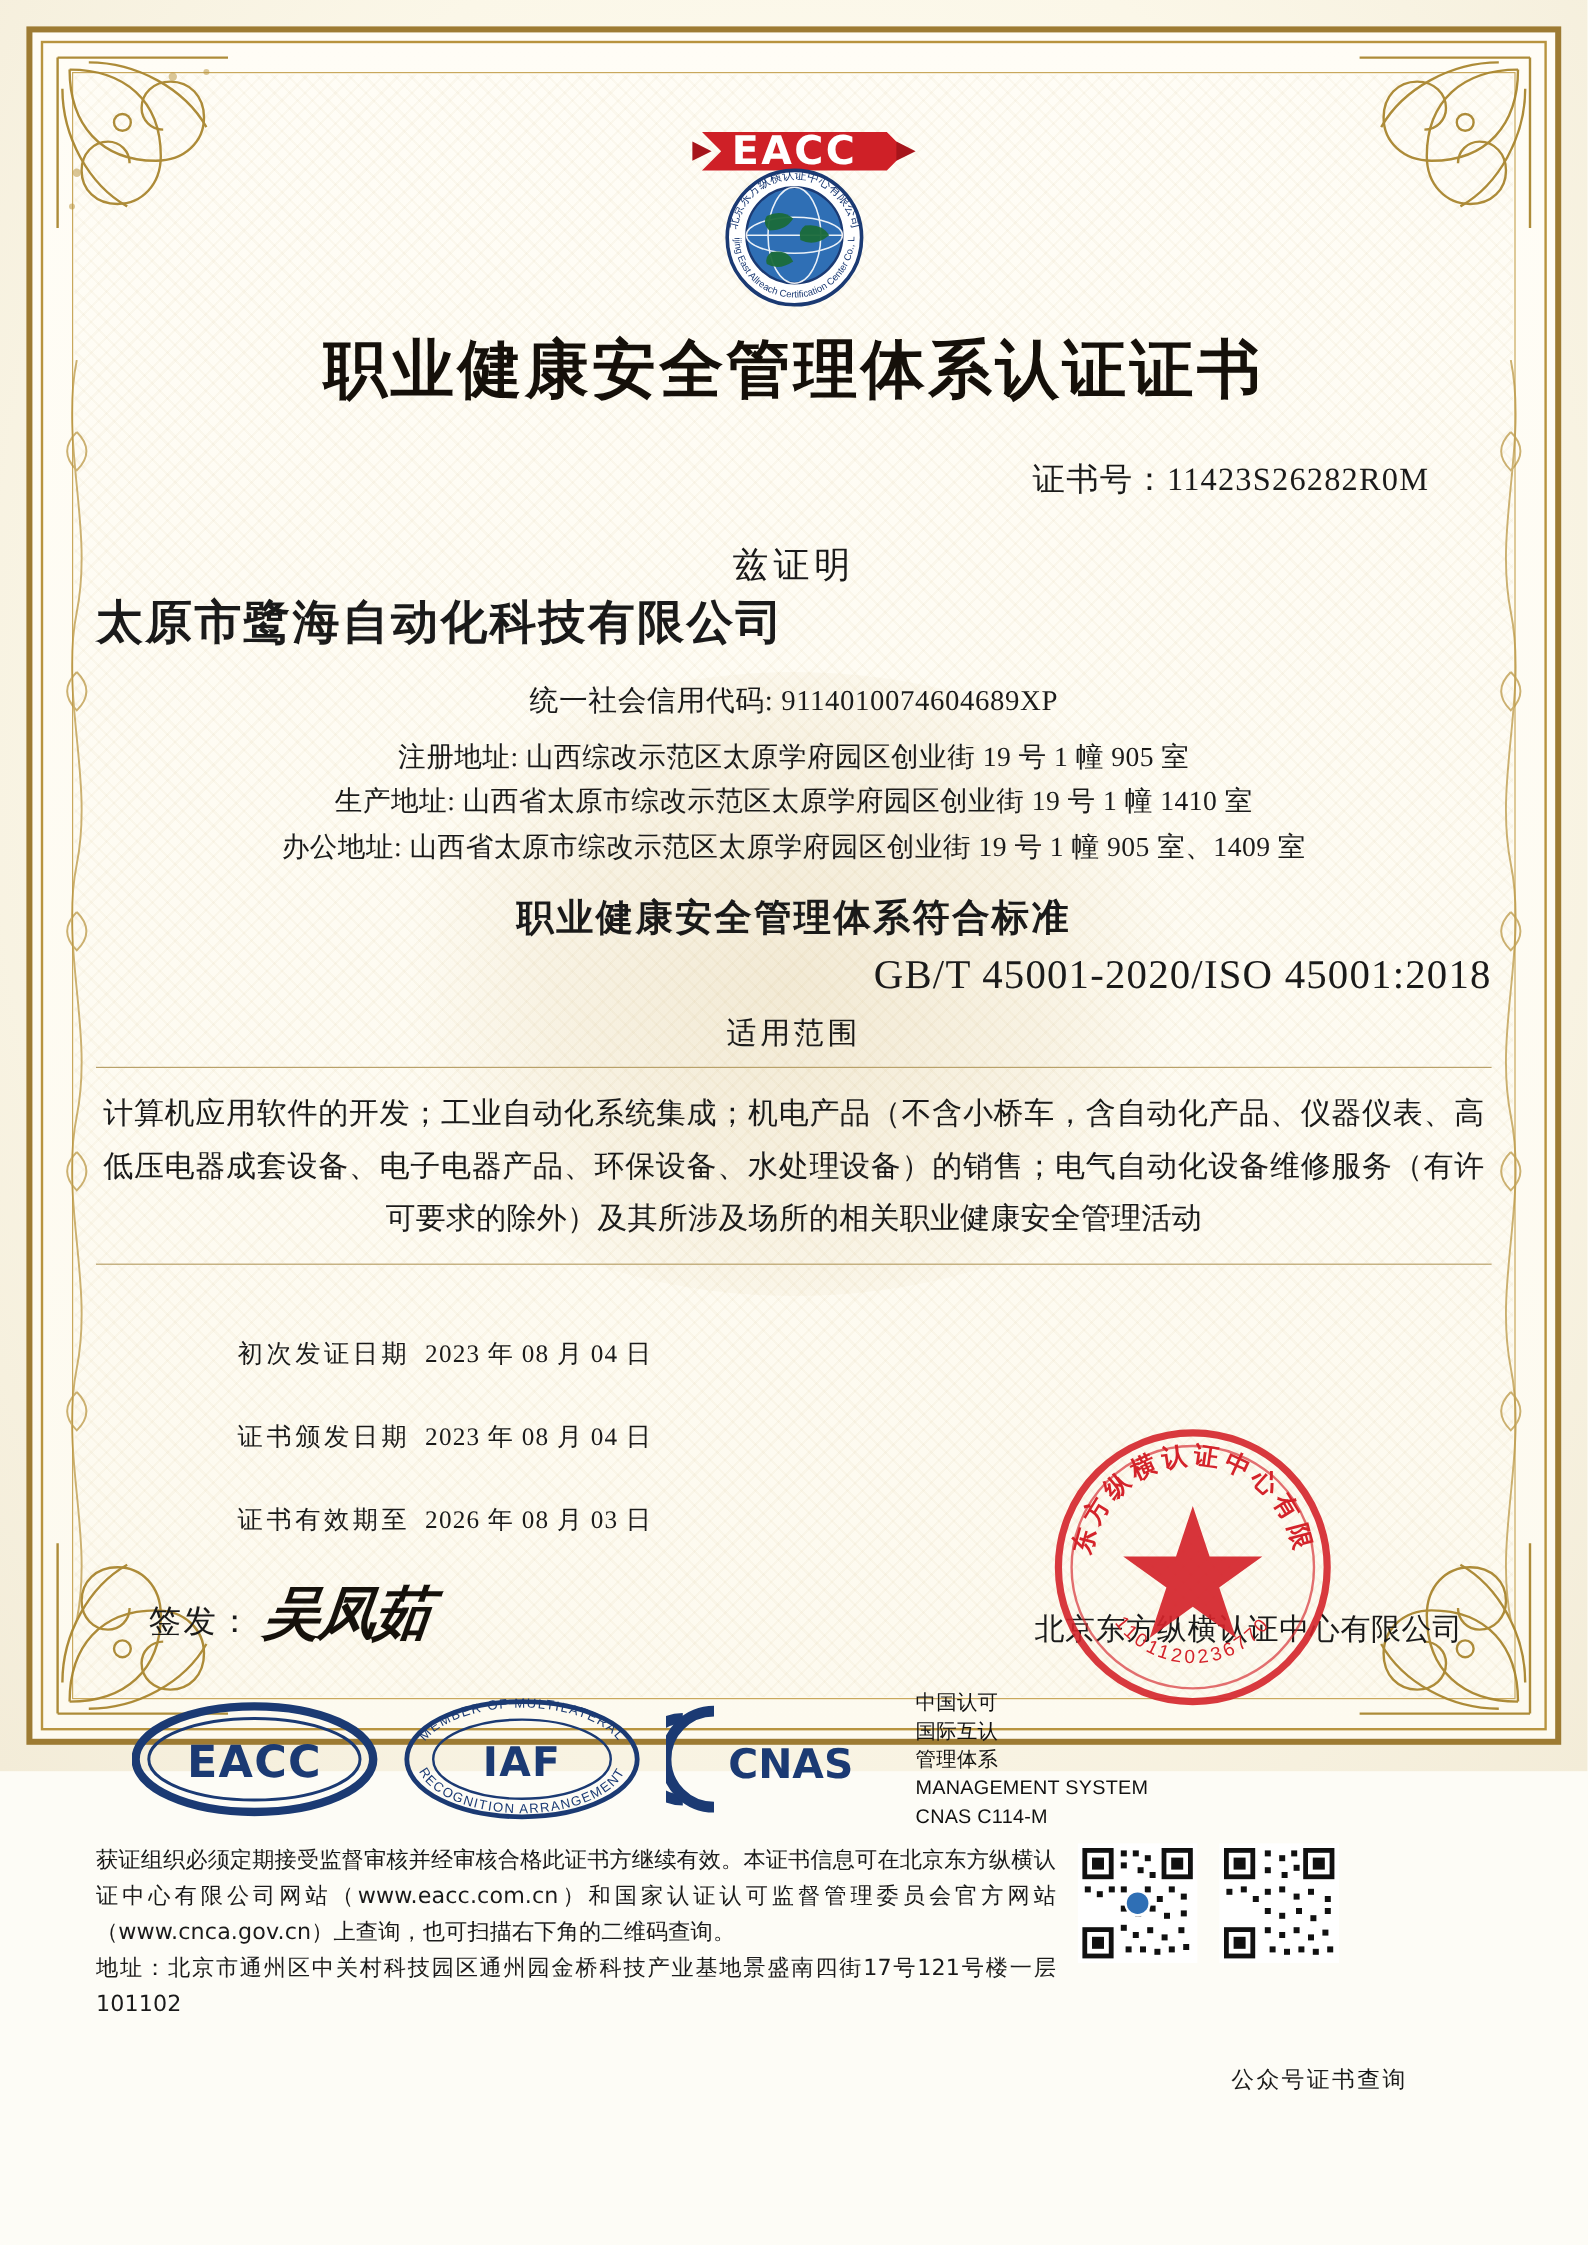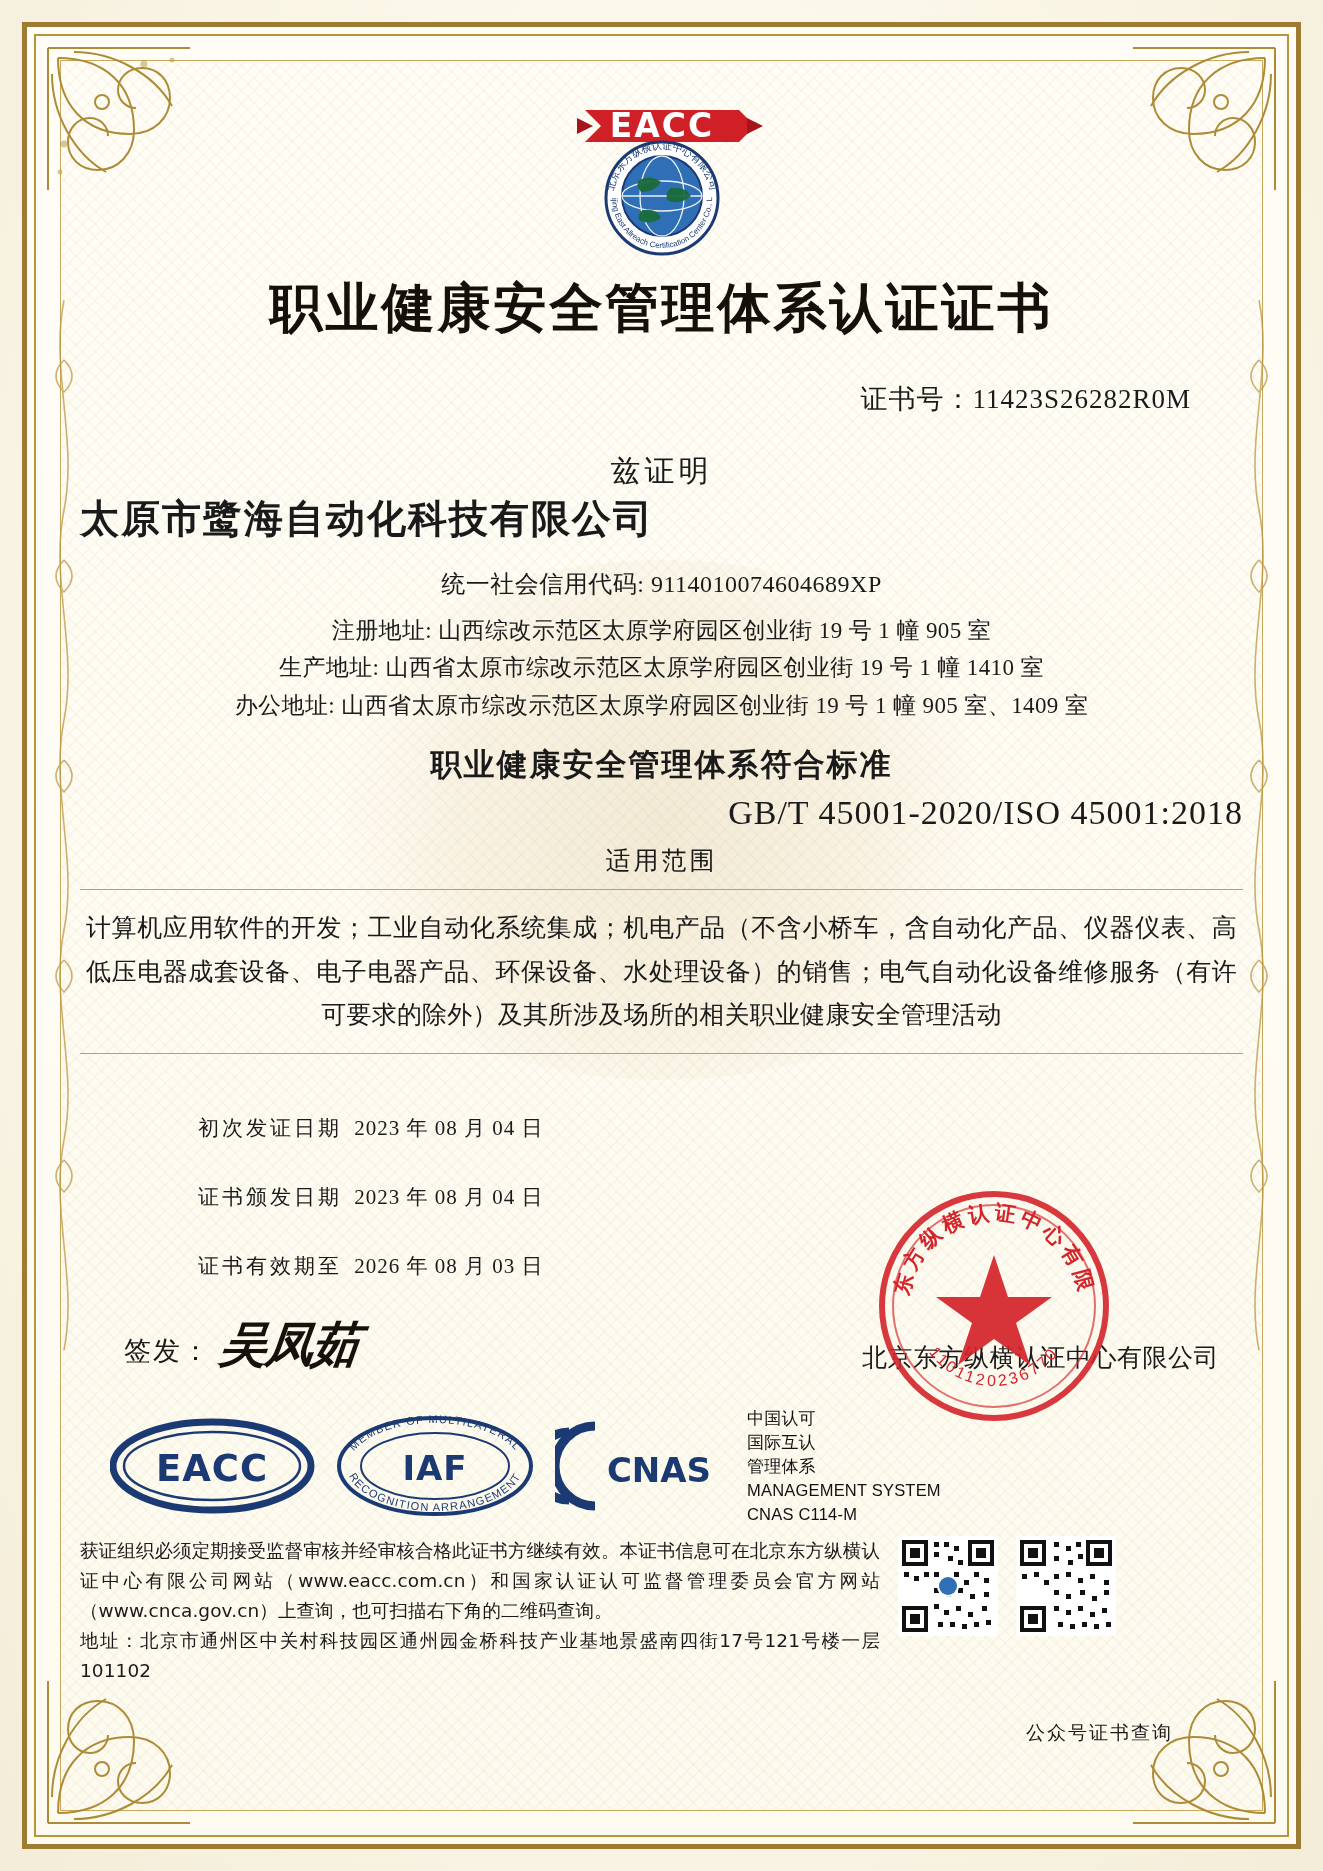--- a/index.html
+++ b/index.html
@@ -5,21 +5,21 @@
   html,body{margin:0;padding:0;}
   body{
     width:1323px;height:1871px;
     background:#fdfcf6;
     font-family:"Liberation Serif", serif;
     color:#1a1a1a;
     overflow:hidden;
   }
   
   .page{
-    position:relative;width:1323px;height:1871px;
+    position:relative;width:1323px;height:1476px;
     background:
       radial-gradient(ellipse at 50% 40%, #fffdf4 0%, #fbf7e8 55%, #f3ecd8 100%);
     box-sizing:border-box;
   }
   .frame-outer{
     position:absolute;left:22px;top:22px;right:22px;bottom:22px;
     border:5px solid #9d7b33;
     box-sizing:border-box;
     background:linear-gradient(180deg,#fffdf6,#fdfaef);
   }
@@ -157,21 +157,21 @@
   }
   
   .logos-row{
     display:flex;align-items:center;margin-top:4px;padding-left:30px;gap:20px;
   }
   .eacc-oval{width:205px;height:96px;}
   .iaf-oval{width:200px;height:104px;}
   .cnas-mark{width:170px;height:92px;}
   .cnas-text{
     font-family:"Liberation Sans", sans-serif;
-    font-size:17px;line-height:1.42;color:#111;letter-spacing:.2px;margin-left:2px;
+    font-size:17px;line-height:1.42;color:#111;letter-spacing:.2px;margin-left:18px;
   }
   .cnas-text .en{font-size:16.5px;}
   
   .footer{
     position:relative;margin-top:10px;display:flex;align-items:flex-start;
   }
   .footer-text{
     width:800px;font-size:18.5px;line-height:1.62;letter-spacing:.1px;
     font-family:"DejaVu Sans", sans-serif;
     text-align:justify;

